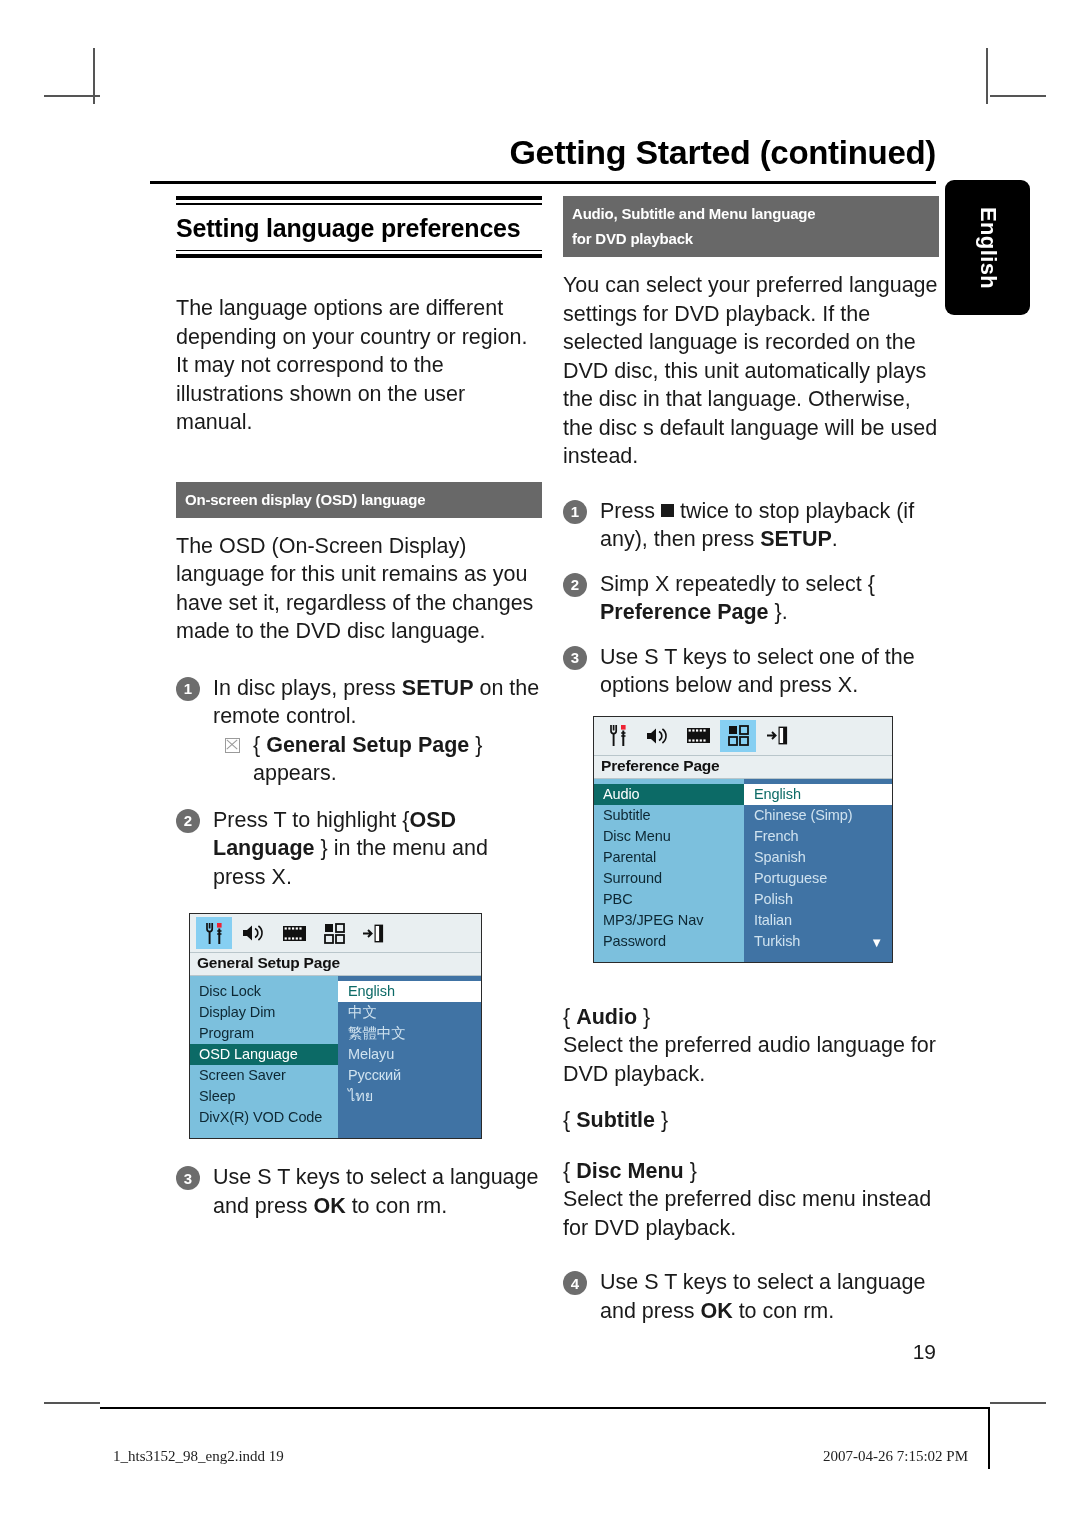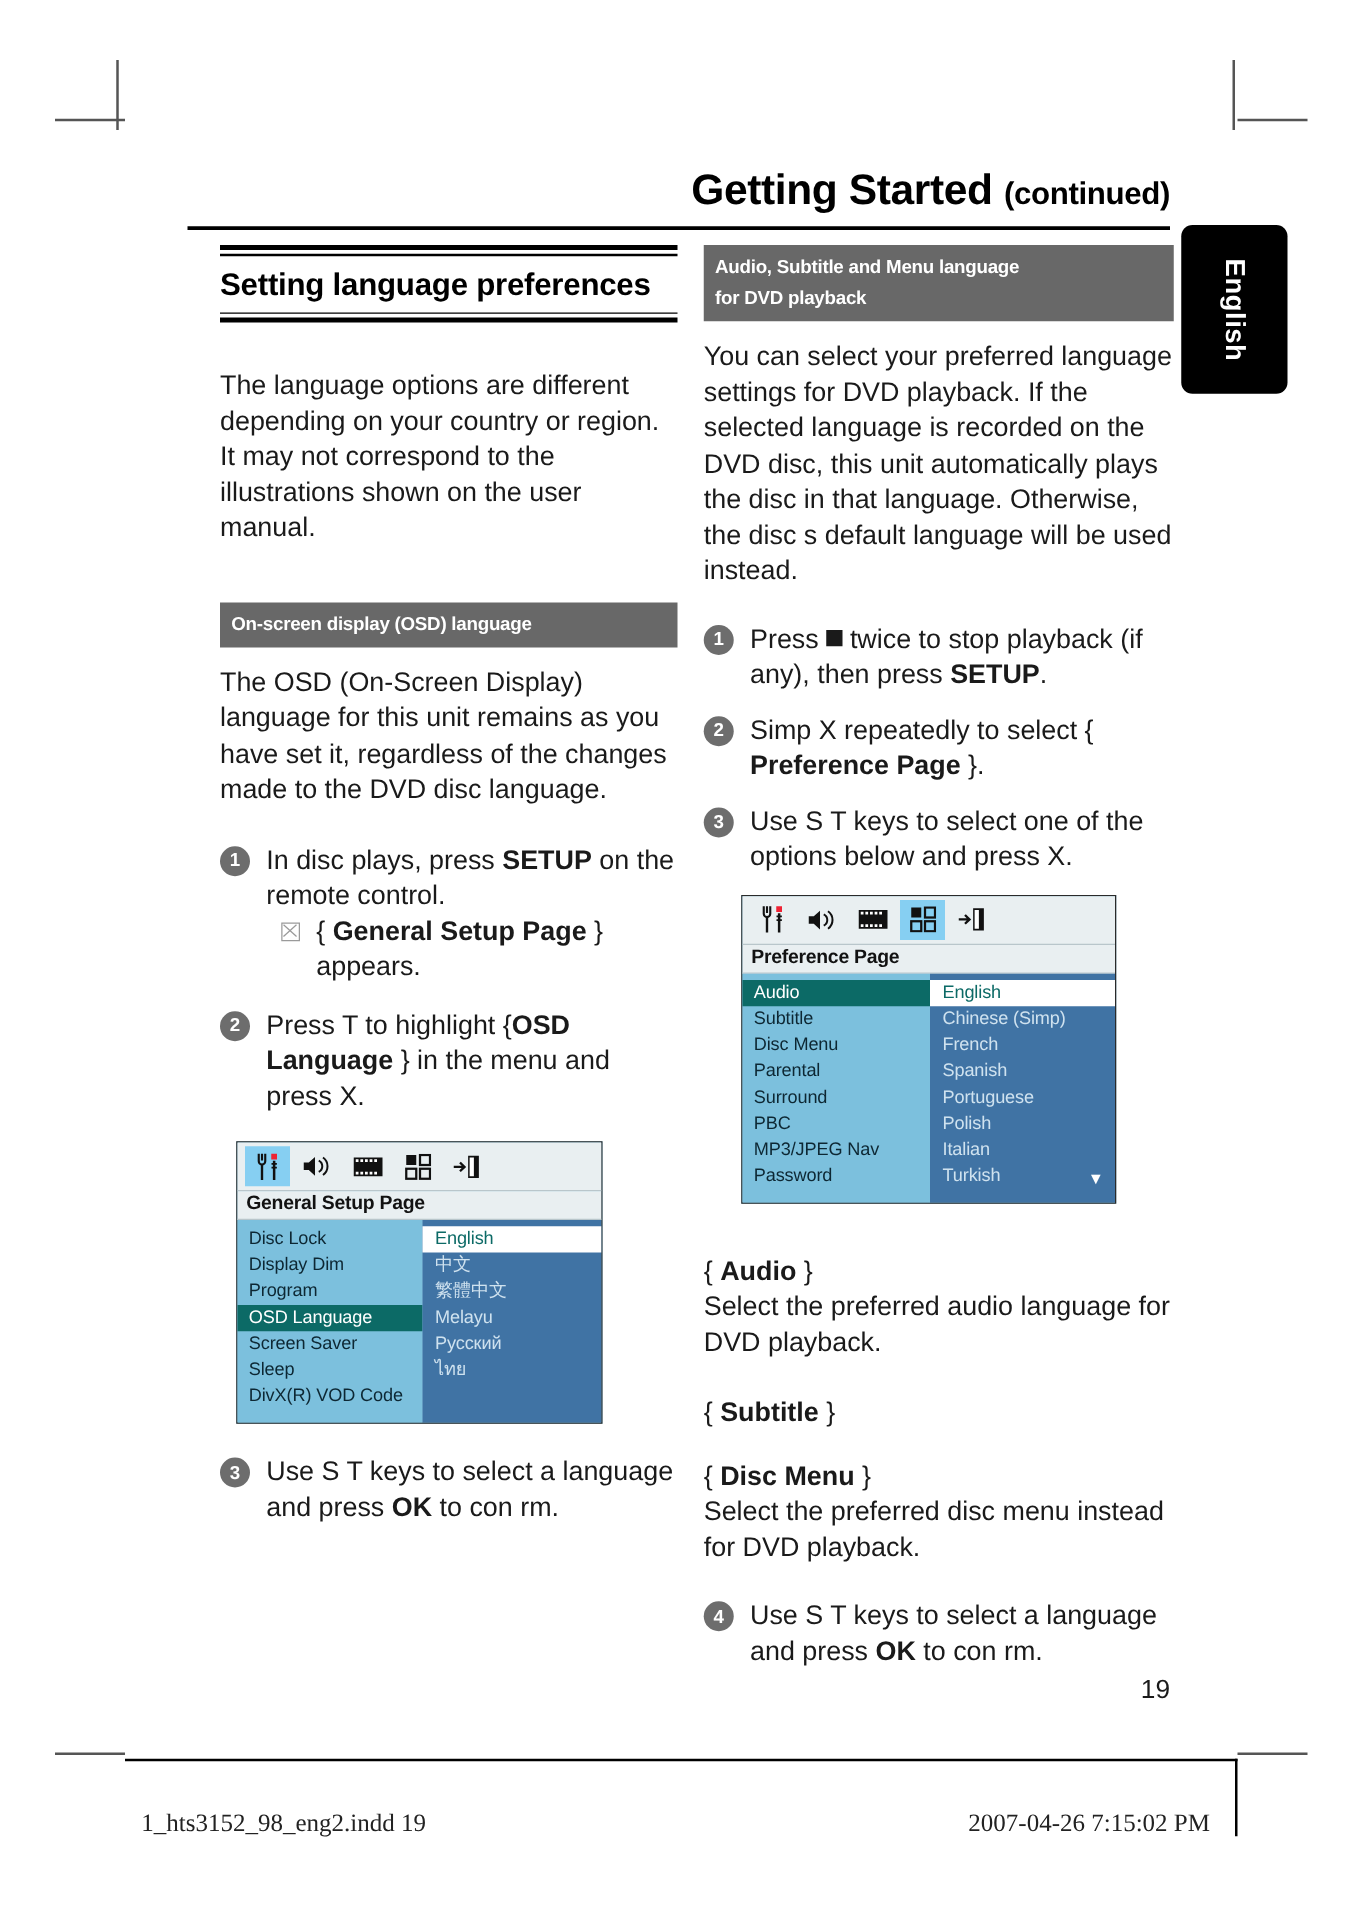--- a/index.html
+++ b/index.html
@@ -12,21 +12,21 @@
   .crop{position:absolute;background:#555;}
   .crop.v{width:2px;height:56px;}
   .crop.h{height:2px;width:56px;}
 
   
   #page-title{
     position:absolute;left:150px;top:133px;width:786px;
     text-align:right;font-size:34px;font-weight:bold;letter-spacing:-0.3px;
     color:#000;white-space:nowrap;
   }
-  #page-title .cont{font-size:25px;font-weight:bold;}
+  #page-title .cont{font-size:33px;font-weight:bold;}
   #header-rule{position:absolute;left:150px;top:181px;width:786px;height:3px;background:#000;}
 
   
   #english-tab{
     position:absolute;left:945px;top:180px;width:85px;height:135px;
     background:#000;border-radius:9px;
   }
   #english-tab span{
     position:absolute;left:50%;top:50%;
     transform:translate(-50%,-50%) rotate(90deg);
@@ -106,21 +106,21 @@
   .osd .caret{position:absolute;right:9px;font-size:13px;color:#ffffff;line-height:19px;}
 
   
   #page-number{
     position:absolute;left:0;top:1340px;width:936px;text-align:right;
     font-size:21px;color:#1a1a1a;
   }
   #footer-rule{position:absolute;left:100px;top:1407px;width:890px;height:1.5px;background:#000;}
   #footer-vrule{position:absolute;left:988px;top:1407px;width:1.5px;height:62px;background:#000;}
   .footer-text{
-    position:absolute;top:1448px;font-size:20px;color:#222;
+    position:absolute;top:1448px;font-size:15px;color:#222;
     font-family:"Liberation Serif", serif;white-space:nowrap;
   }
   #footer-left{left:113px;}
   #footer-right{right:112px;}
 </style>
 </head>
 <body>
 
 <div class="crop v" style="left:93px;top:48px;"></div>
 <div class="crop h" style="left:44px;top:95px;"></div>
@@ -349,21 +349,21 @@
         <div class="caret" style="bottom:10px;">▼</div>
       </div>
     </div>
   </div>
 
   <div style="margin-top:40px;">
     <div class="para"><span>{ </span><b class="k">Audio</b><span> }</span></div>
     <div class="para">Select the preferred audio language for DVD playback.</div>
   </div>
 
-  <div style="margin-top:28px;">
+  <div style="margin-top:18px;">
     <div class="para"><span>{ </span><b class="k">Subtitle</b><span> }</span></div>
   </div>
 
   <div style="margin-top:22px;">
     <div class="para"><span>{ </span><b class="k">Disc Menu</b><span> }</span></div>
     <div class="para">Select the preferred disc menu instead for DVD playback.</div>
   </div>
 
   <div class="step" style="margin-top:26px;">
     <span class="num">4</span>

